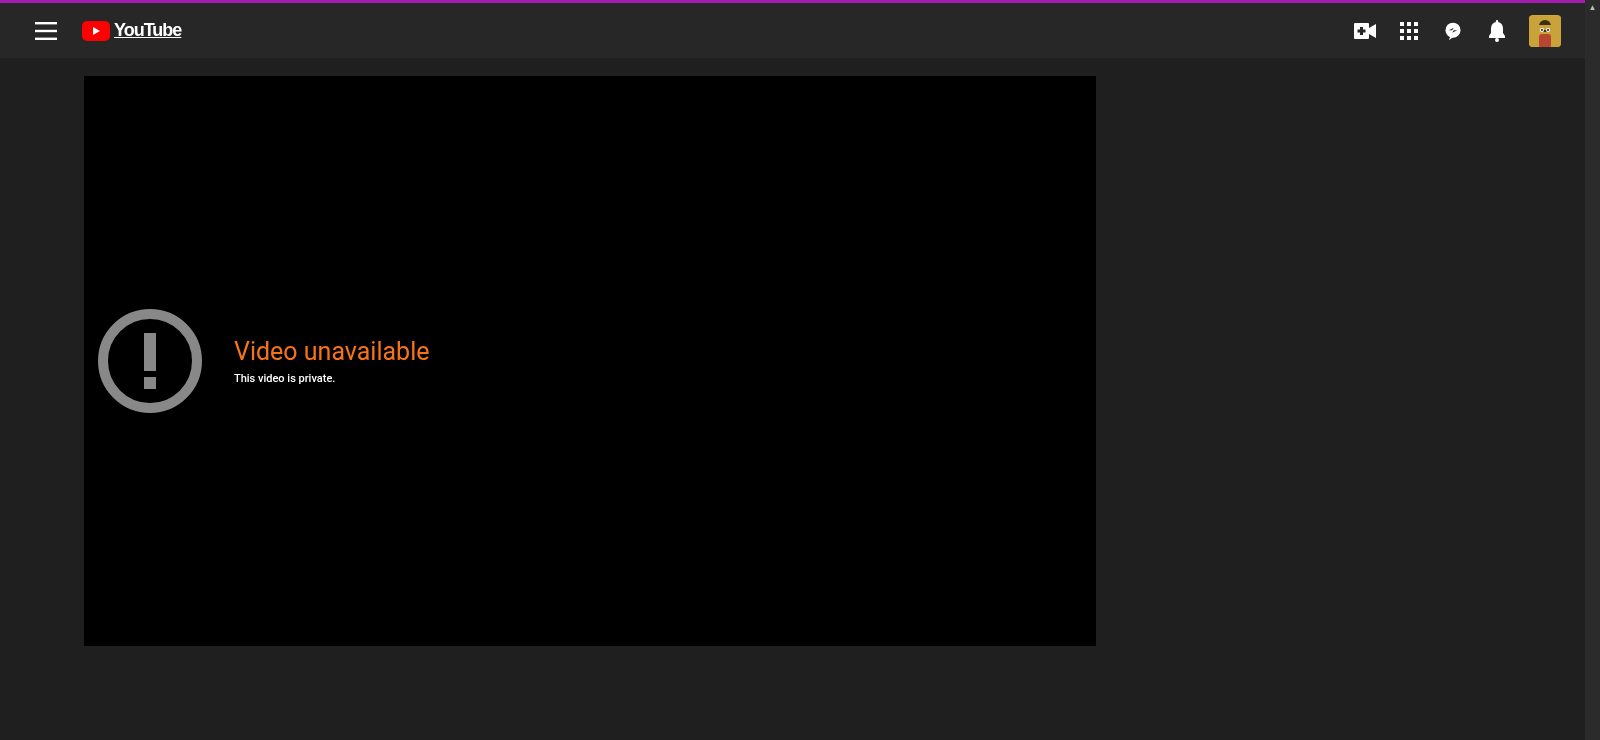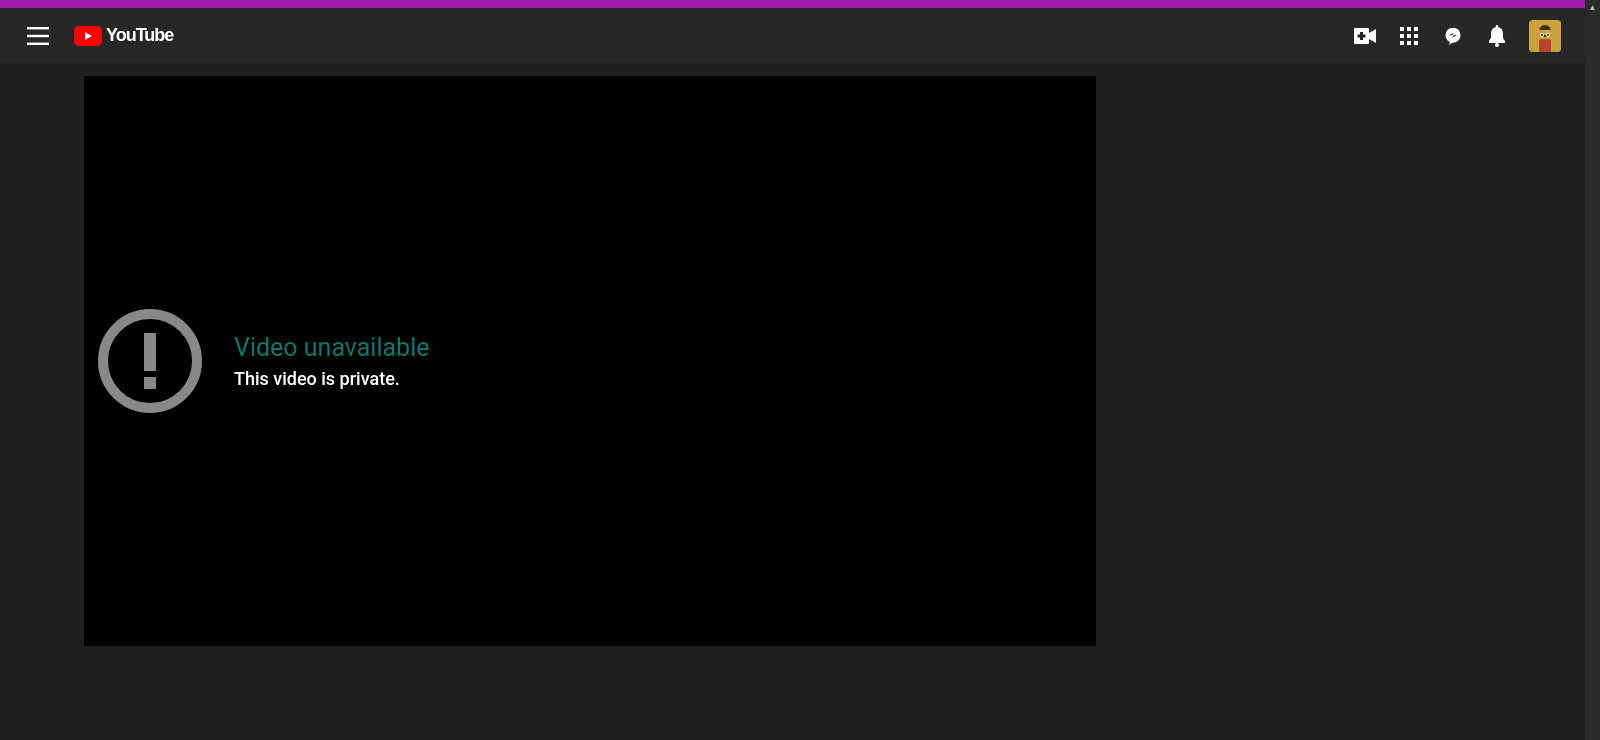--- a/index.html
+++ b/index.html
@@ -41,23 +41,24 @@
   }
 
   
   .header{
     position:relative;
     height:55px;
     background:var(--bg-header);
     display:flex;
     align-items:center;
     z-index:2;
-    padding-left:8px;
+    padding-left:16px;
     margin-right:15px; 
-    border-top:8px solid #a21caf;
+    border-top:3px solid #a21caf;
+    text-decoration:underline;
   }
   .icon-btn{
     width:44px;height:44px;display:flex;align-items:center;justify-content:center;
     color:var(--icon);cursor:pointer;
   }
   .hamburger{ margin-left:8px;margin-right:8px;}
   .hamburger svg, .header svg{display:block;}
   .logo{
     display:flex;align-items:center;gap:4px;cursor:pointer;
     margin-left:6px;
@@ -126,24 +127,24 @@
   .error-icon .bang-body{
     width:12px;height:38px;background:#888;margin-bottom:6px;
   }
   .error-icon .bang-dot{
     width:12px;height:12px;background:#888;
   }
   .error-icon .bang{
     display:flex;flex-direction:column;align-items:center;justify-content:center;
   }
   .error-text .title{
-    font-size:25px;font-weight:400;color:#0f766e;
+    font-size:25px;font-weight:400;color:#f97316;
   }
   .error-text .sub{
-    font-size:18px;font-weight:500;color:#fff;margin-top:6px;
+    font-size:11px;font-weight:500;color:#fff;margin-top:6px;
   }
 </style>
 </head>
 <body>
 
 <div class="left-scroll">
   <div class="thumb"></div>
 </div>
 
 <div class="header">

